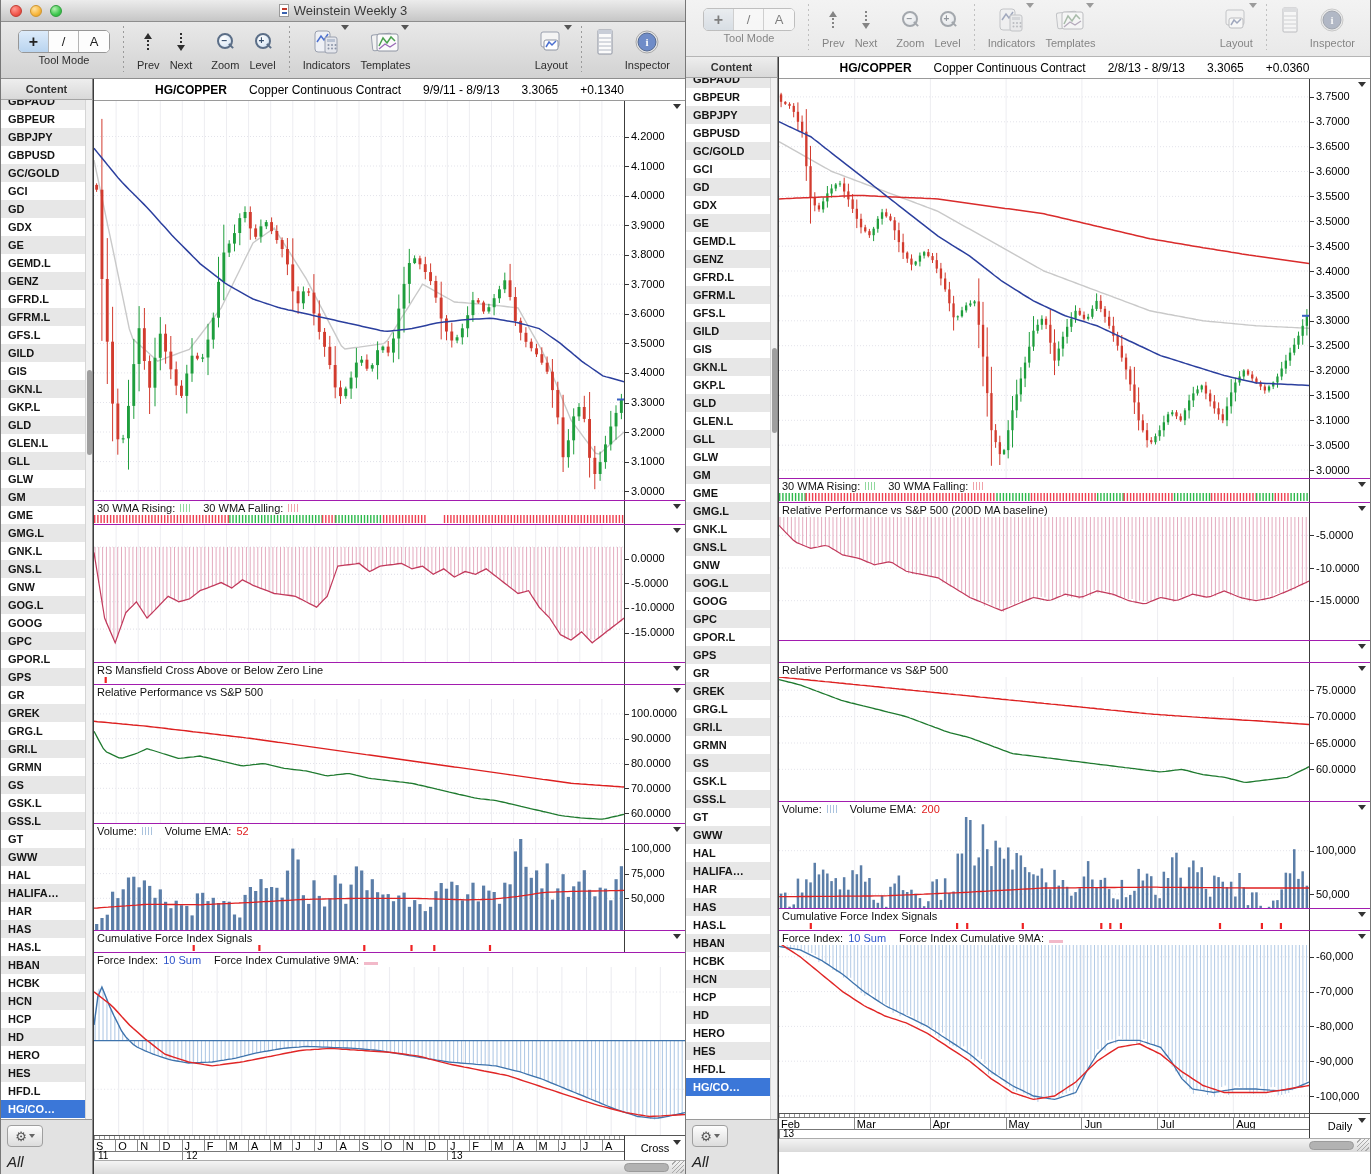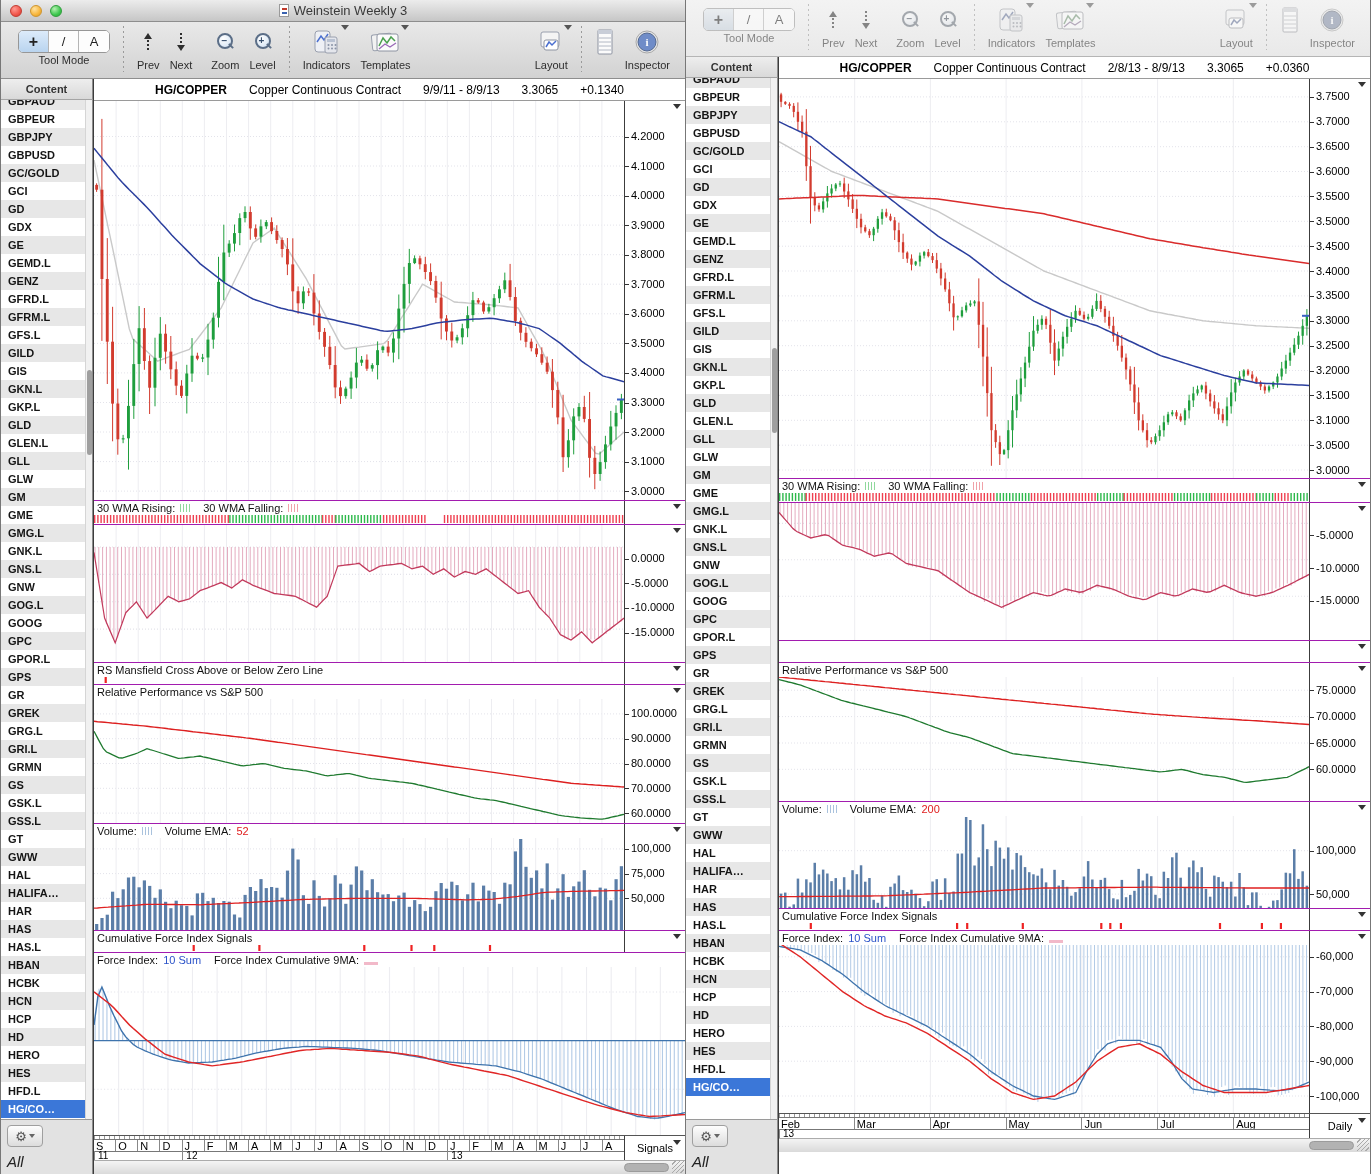--- a/index.html
+++ b/index.html
@@ -1447,21 +1447,21 @@
                   <div class="mcell">J</div>
                   <div class="mcell">A</div>
                 </div>
             <div class="years">
                   <span class="ylab" style="left: 0%; text-align: right;">11</span>
                   <span class="ylab" style="left: 16.6667%;">12</span>
                   <span class="ylab" style="left: 66.6667%;">13</span>
                 </div>
           </div>
           <div class="dax-right">
-            <span>Signals</span>
+            <span>Cross</span>
             <i class="dd"></i>
           </div>
         </div>
 
         <div class="bottombar">
           <div class="hthumb" style="right:16px;width:45px"></div>
           <div class="grip"></div>
         </div>
       </div>
     </div>
@@ -2177,20 +2177,23 @@
                   </svg>
                 </div>
           </div>
           <div class="gutter">
                 <i class="dd"></i>
               </div>
         </div>
 
         <div class="panel p-rph">
           <div class="plot">
+            <div class="ph">
+                  <span>Relative Performance vs S&amp;P 500 (200D MA baseline)</span>
+                </div>
             <div class="plotarea">
                   <svg viewBox="0 0 530 123" preserveAspectRatio="none">
                     <line x1="0" y1="18.3" x2="530" y2="18.3" stroke="#e3e3ea" stroke-dasharray="1,2"></line>
                     <line x1="0" y1="51.0" x2="530" y2="51.0" stroke="#e3e3ea" stroke-dasharray="1,2"></line>
                     <line x1="0" y1="83.7" x2="530" y2="83.7" stroke="#e3e3ea" stroke-dasharray="1,2"></line>
                     <line x1="75.7" y1="0" x2="75.7" y2="123" stroke="#ededf1"></line>
                     <line x1="151.4" y1="0" x2="151.4" y2="123" stroke="#ededf1"></line>
                     <line x1="227.1" y1="0" x2="227.1" y2="123" stroke="#ededf1"></line>
                     <line x1="302.9" y1="0" x2="302.9" y2="123" stroke="#ededf1"></line>
                     <line x1="378.6" y1="0" x2="378.6" y2="123" stroke="#ededf1"></line>

